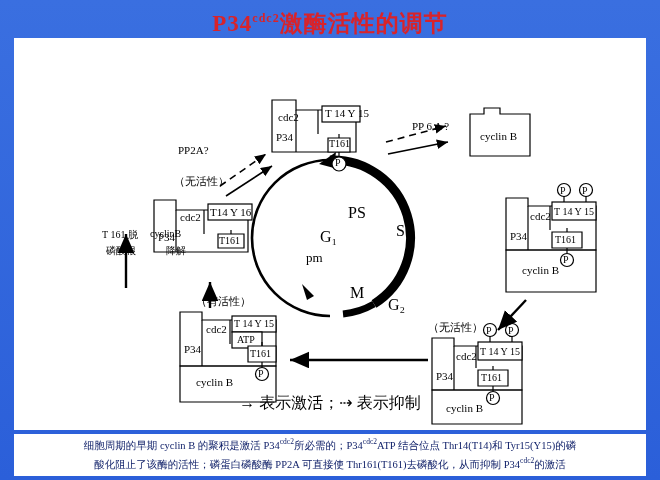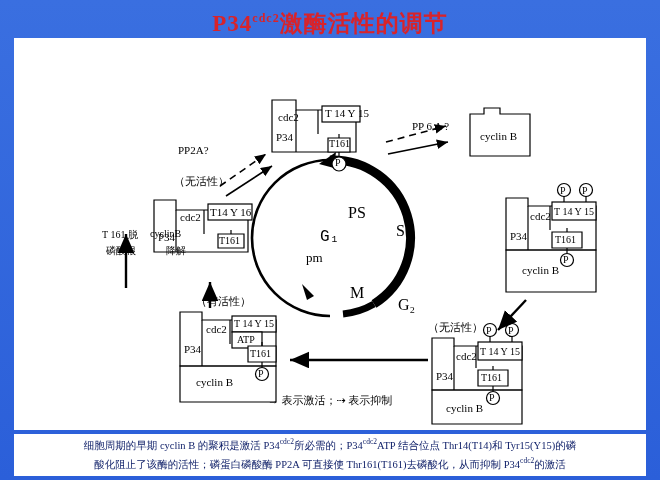--- a/index.html
+++ b/index.html
@@ -11,21 +11,21 @@
   #title .sup{font-size:12px;vertical-align:super;}
   #canvas{position:absolute;left:14px;top:38px;width:632px;height:392px;background:#ffffff;}
   #caption{position:absolute;left:14px;top:434px;width:632px;height:42px;background:#ffffff;
     color:#0b1c66;font-size:10.5px;line-height:15px;text-align:center;padding-top:0;box-sizing:border-box;}
   #caption .sup{font-size:7.5px;vertical-align:super;}
   .lbl{position:absolute;color:#000;font-size:11px;white-space:nowrap;}
   .lbl.sm{font-size:10px;}
   svg{position:absolute;left:0;top:0;}
   
   .cyc{position:absolute;color:#000;font-size:16px;}
-  .legend{position:absolute;left:0;top:355px;width:632px;text-align:center;font-size:11px;color:#000;}
+  .legend{position:absolute;left:0;top:355px;width:632px;text-align:center;font-size:16px;color:#000;}
 </style>
 </head>
 <body>
 
 <div id="slide">
 
   <div id="title">
     <span>P34</span><span class="sup">cdc2</span><span>激酶活性的调节</span>
   </div>
 
@@ -138,23 +138,23 @@
       <path d="M512,262 L484,292" stroke="#000" stroke-width="2.4" fill="none" marker-end="url(#ahb)"></path>
 
       <path d="M414,322 L276,322" stroke="#000" stroke-width="2.4" fill="none" marker-end="url(#ahb)"></path>
 
       <path d="M112,250 L112,196" stroke="#000" stroke-width="2.4" fill="none" marker-end="url(#ahb)"></path>
 
       <path d="M196,270 L196,244" stroke="#000" stroke-width="2.4" fill="none" marker-end="url(#ahb)"></path>
     </svg>
 
     <div class="cyc" style="left:334px;top:166px;">PS</div>
-    <div class="cyc" style="left:306px;top:190px;font-family:Liberation Mono, monospace;">G₁</div>
+    <div class="cyc" style="left:306px;top:190px;">G₁</div>
     <div class="cyc" style="left:382px;top:184px;">S</div>
-    <div class="cyc" style="left:374px;top:258px;margin-left:10px;">G₂</div>
+    <div class="cyc" style="left:374px;top:258px;">G₂</div>
     <div class="cyc" style="left:336px;top:246px;">M</div>
     <div class="cyc" style="left:292px;top:212px;font-size:13px;">pm</div>
 
     <div class="lbl" style="left:264px;top:73px;">cdc2</div>
     <div class="lbl" style="left:262px;top:93px;">P34</div>
     <div class="lbl" style="left:311px;top:69px;">T 14  Y 15</div>
     <div class="lbl sm" style="left:315px;top:100px;">T161</div>
     <div class="lbl sm" style="left:321px;top:119px;">P</div>
 
     <div class="lbl" style="left:466px;top:92px;">cyclin B</div>

